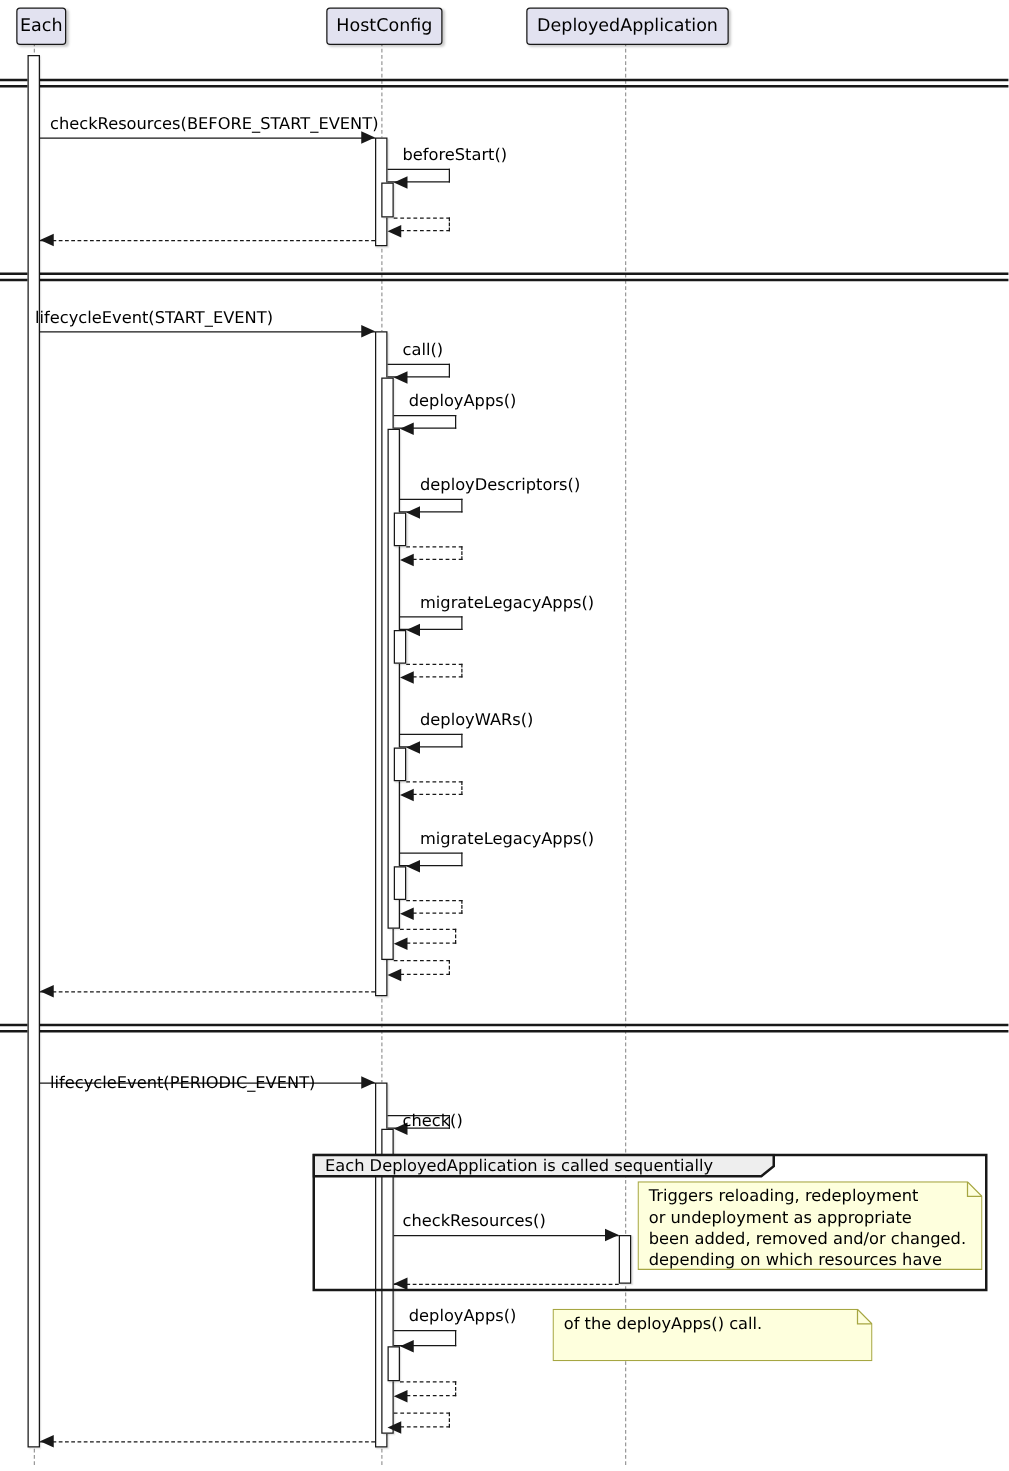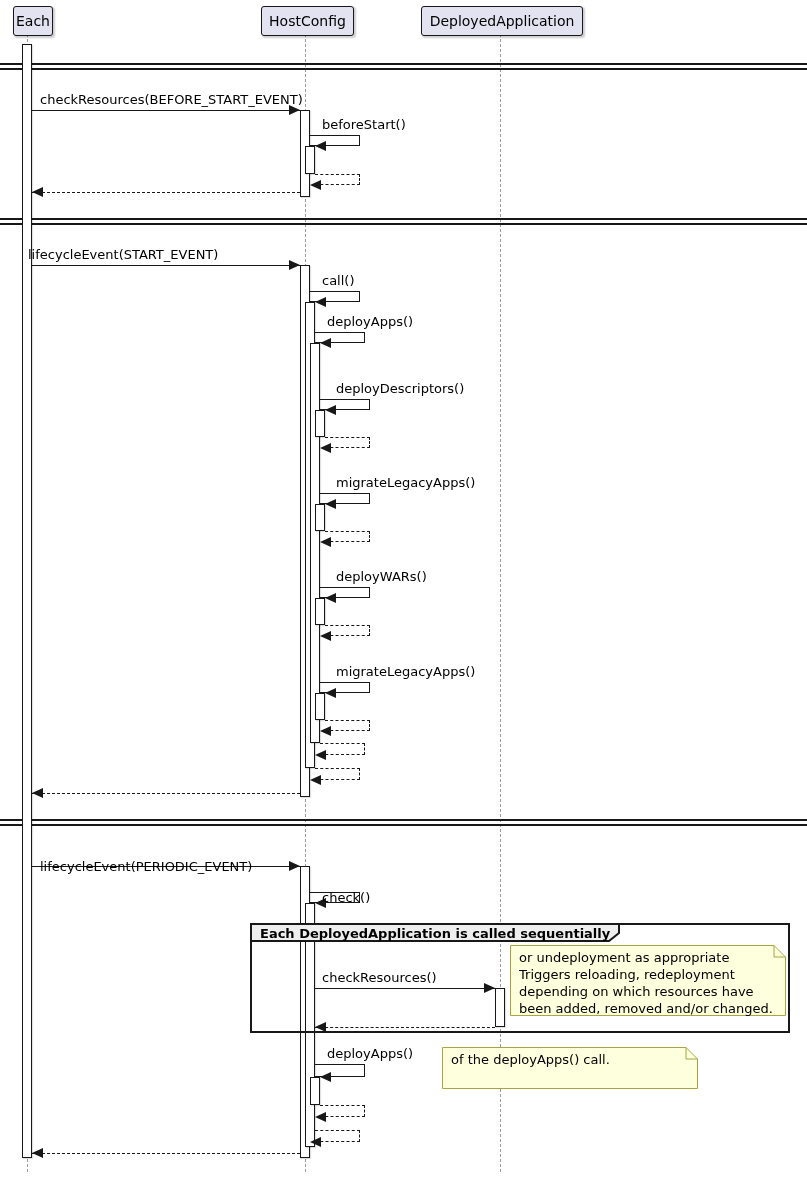--- a/index.html
+++ b/index.html
@@ -17,21 +17,21 @@
   .msg-line{position:absolute;height:0;border-top:1.3px solid #181818;z-index:5;}
   .msg-line.dashed{border-top:1px dashed #181818;}
   .self-rect{position:absolute;border:1.3px solid #181818;border-left:none;box-sizing:border-box;z-index:5;}
   .self-rect.dashed{border:1px dashed #181818;border-left:none;}
   .arrow{position:absolute;width:0;height:0;border-top:5px solid transparent;border-bottom:5px solid transparent;z-index:5;}
   .arrow.left{border-right:11px solid #181818;}
   .arrow.right{border-left:11px solid #181818;}
   .msg-label{position:absolute;font-size:13px;color:#000;white-space:nowrap;z-index:5;}
   .frame{position:absolute;border:2px solid #181818;box-sizing:border-box;z-index:6;}
   .frame-tab{position:absolute;left:-2px;top:-2px;z-index:6;}
-  .frame-title{position:absolute;left:8px;top:1px;font-size:13px;font-weight:bold;white-space:nowrap;z-index:7;}
+  .frame-title{position:absolute;left:8px;top:1px;font-size:13px;font-weight:normal;white-space:nowrap;z-index:7;}
   .note{position:absolute;z-index:7;}
   .note svg{position:absolute;left:0;top:0;}
   .note-text{position:absolute;left:9px;top:4px;font-size:13px;line-height:17px;white-space:nowrap;z-index:8;}
 </style>
 </head>
 <body>
 
 <div class="canvas" id="diagram">
     <div class="lifeline" style="left: 27px; top: 34px; height: 1138px; border-left-color: rgb(154, 154, 154);"></div>
     <div class="lifeline" style="left: 305px; top: 34px; height: 1138px; border-left-color: rgb(154, 154, 154);"></div>
@@ -132,24 +132,24 @@
     <path d="M1,1 H369 V10 L359,18 H1 Z" fill="#EEEEEE" stroke="#181818" stroke-width="2"></path>
         </svg></div>
       <div class="frame-title">Each DeployedApplication is called sequentially</div>
     </div>
     <div class="note" style="left: 510px; top: 945px; width: 276px; height: 71px;">
       <svg width="276" height="71">
     <path d="M0.5,0.5 H264 L275.5,12 V70.5 H0.5 Z" fill="#FEFFDD" stroke="#A6A642" stroke-width="1"></path>
     <path d="M264,0.5 V12 H275.5" fill="none" stroke="#A6A642" stroke-width="1"></path>
       </svg>
       <div class="note-text">
+        <div>Triggers reloading, redeployment</div>
         <div>or undeployment as appropriate</div>
-        <div>Triggers reloading, redeployment</div>
+        <div>been added, removed and/or changed.</div>
         <div>depending on which resources have</div>
-        <div>been added, removed and/or changed.</div>
       </div>
     </div>
     <div class="note" style="left: 442px; top: 1047px; width: 256px; height: 42px;">
       <svg width="256" height="42">
     <path d="M0.5,0.5 H244 L255.5,12 V41.5 H0.5 Z" fill="#FEFFDD" stroke="#A6A642" stroke-width="1"></path>
     <path d="M244,0.5 V12 H255.5" fill="none" stroke="#A6A642" stroke-width="1"></path>
       </svg>
       <div class="note-text">
         <div>of the deployApps() call.</div>
       </div>

